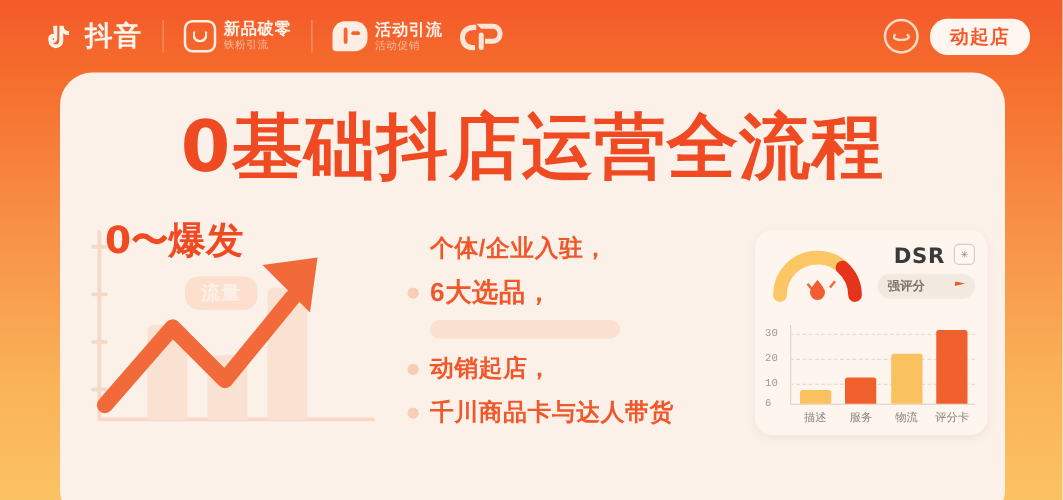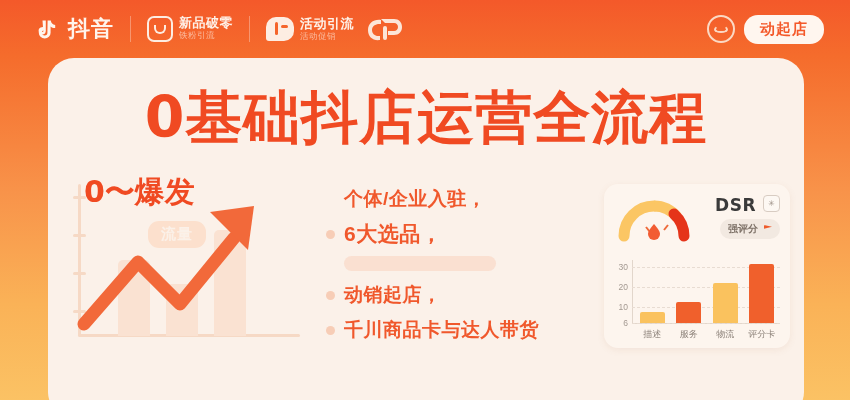--- a/index.html
+++ b/index.html
@@ -158,34 +158,34 @@
   }
   .dsr-sq {
     position: absolute; right: 10px; top: 11px;
     width: 17px; height: 17px; border: 1.3px solid #D8CCC2; border-radius: 4px;
     background: #FDF8F3; display:flex; align-items:center; justify-content:center;
   }
   .dsr-sq span { font-size: 8px; color: #9A8E84; line-height: 1; }
   .score-pill {
     position: absolute; right: 10px; top: 35px;
     background: #F2E9E1; border-radius: 10px; padding: 3px 8px;
-    display: flex; align-items: center; gap: 6px;
+    display: flex; align-items: center; gap: 24px;
   }
   .score-pill .txt { font-size: 10px; color: #7E7268; font-weight: bold; }
   .score-pill .flag {
     width: 8px; height: 8px; background: #EE5B2B; border-radius: 1px;
     clip-path: polygon(0 0, 100% 22%, 0 48%, 0 100%, 0 0);
   }
   .chart-area {
     position: absolute; left: 8px; top: 62px; width: 170px; height: 96px;
   }
   .y-label {
     position: absolute; left: 0; font-size: 8.5px; color: #A39991;
-    text-align: right; width: 16px;
-    font-family: Liberation Sans, sans-serif;
+    text-align: left; width: 16px;
+    font-family: Liberation Mono, monospace;
     margin-top: 20px;
   }
   .gridline {
     position: absolute; left: 20px; right: 2px; height: 1px;
     border-top: 1px dashed #E8DCD2;
   }
   .axis-base {
     position: absolute; left: 20px; right: 2px; bottom: 18px; height: 1px; background: #E2D6CB;
   }
   .axis-left-line {

